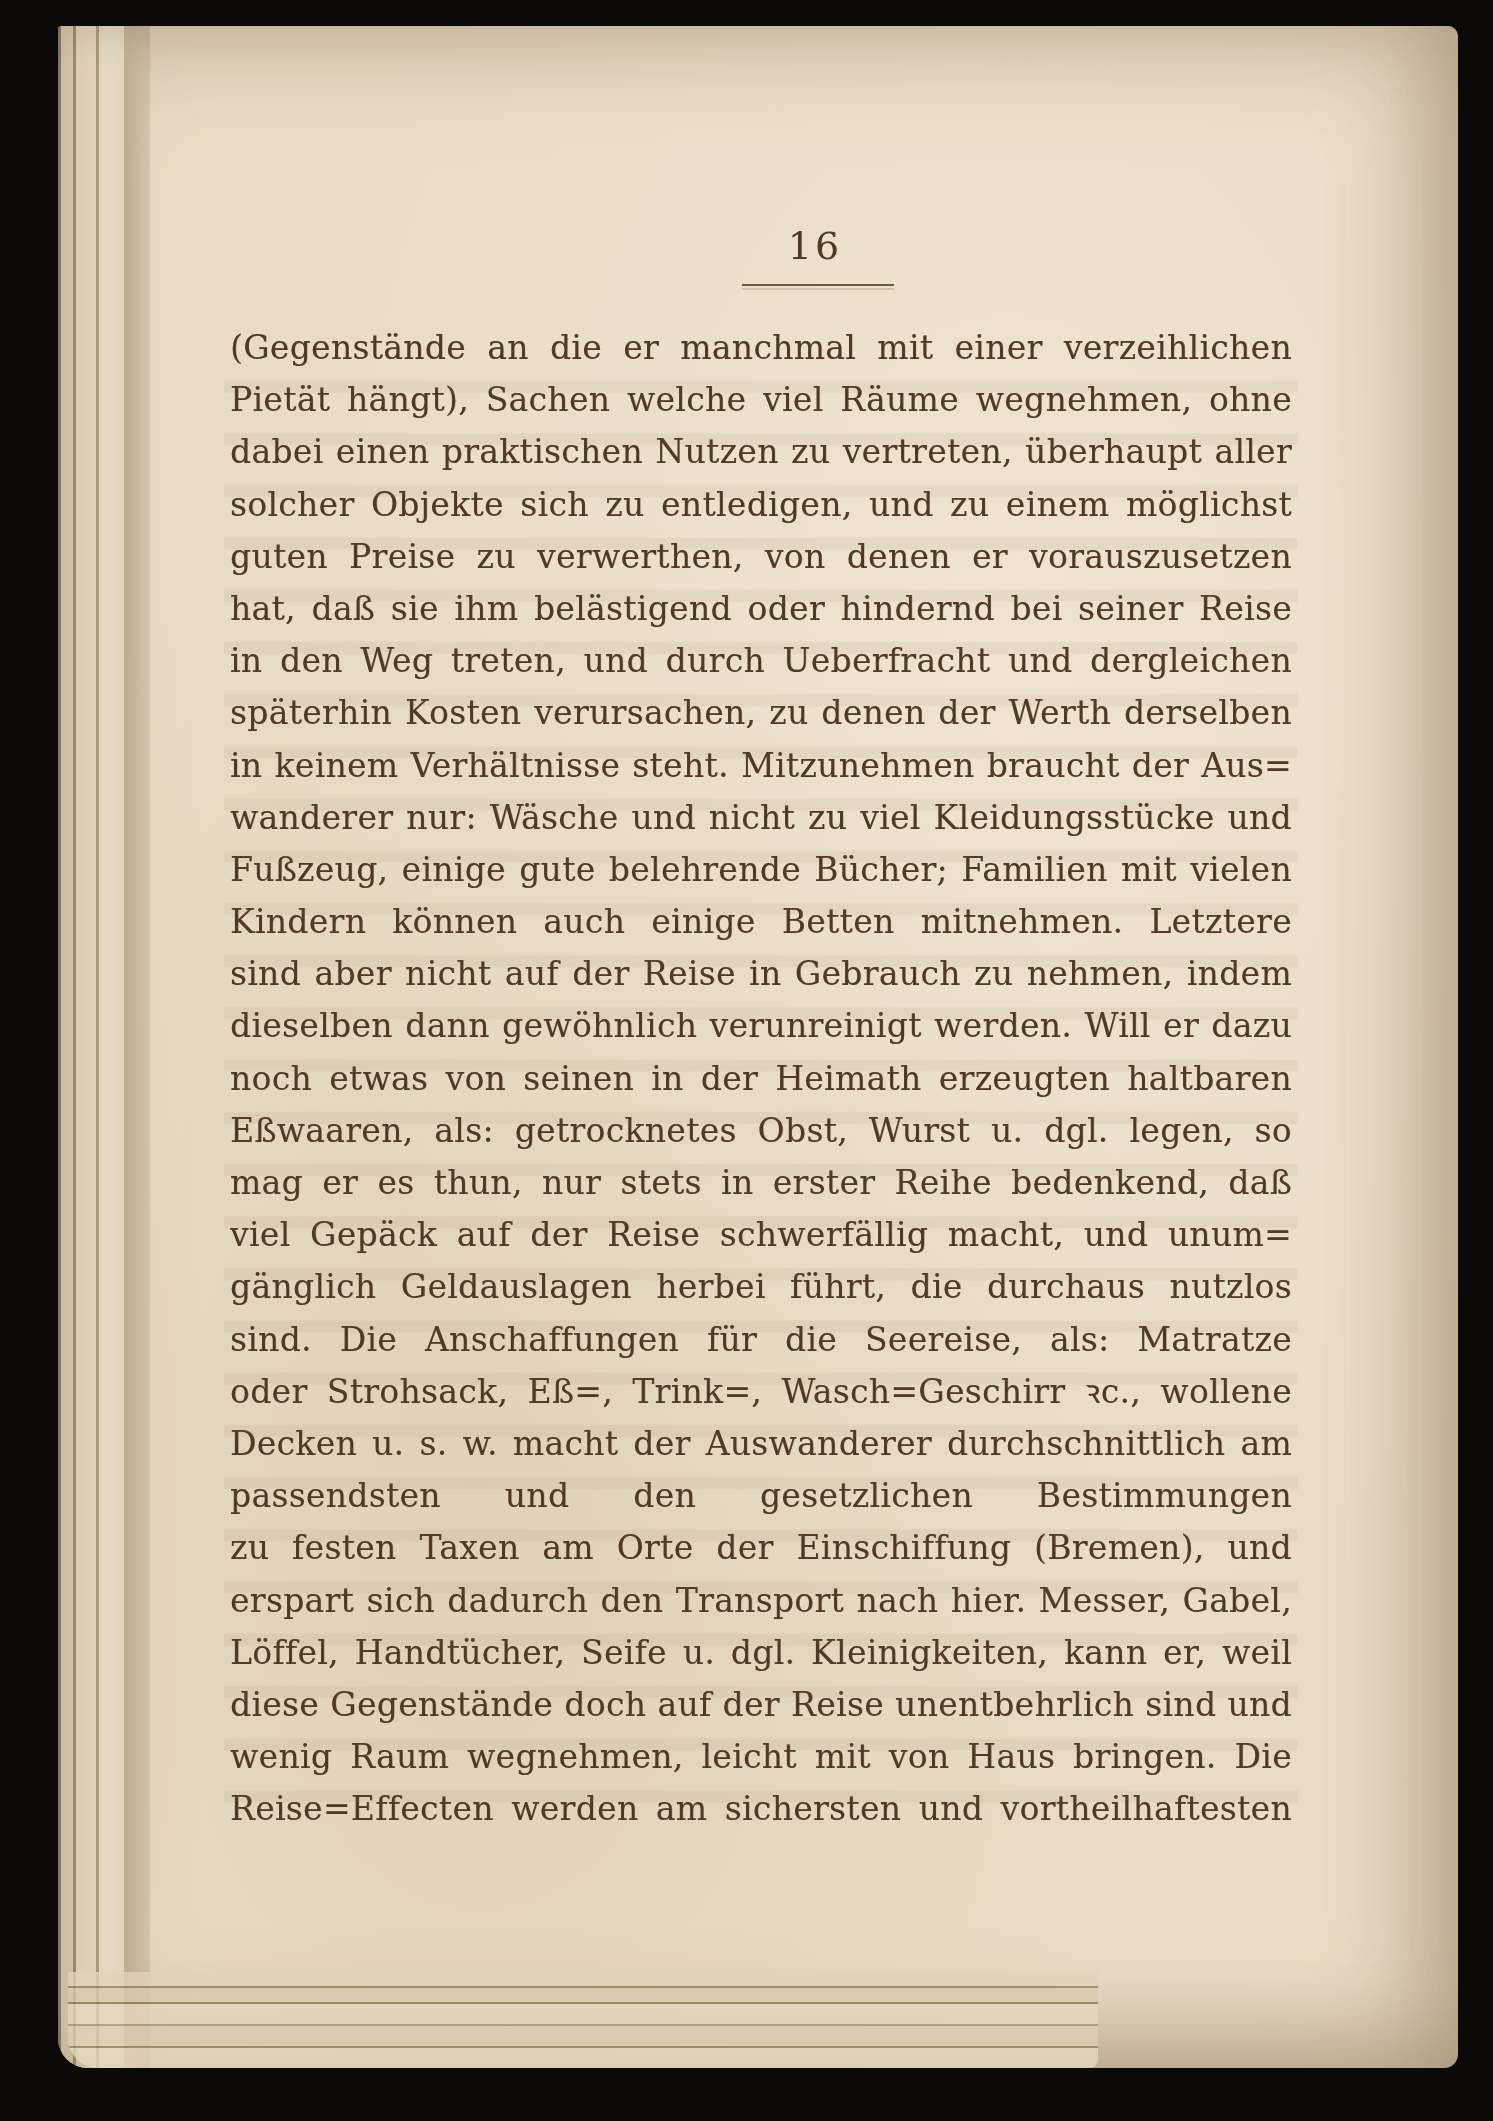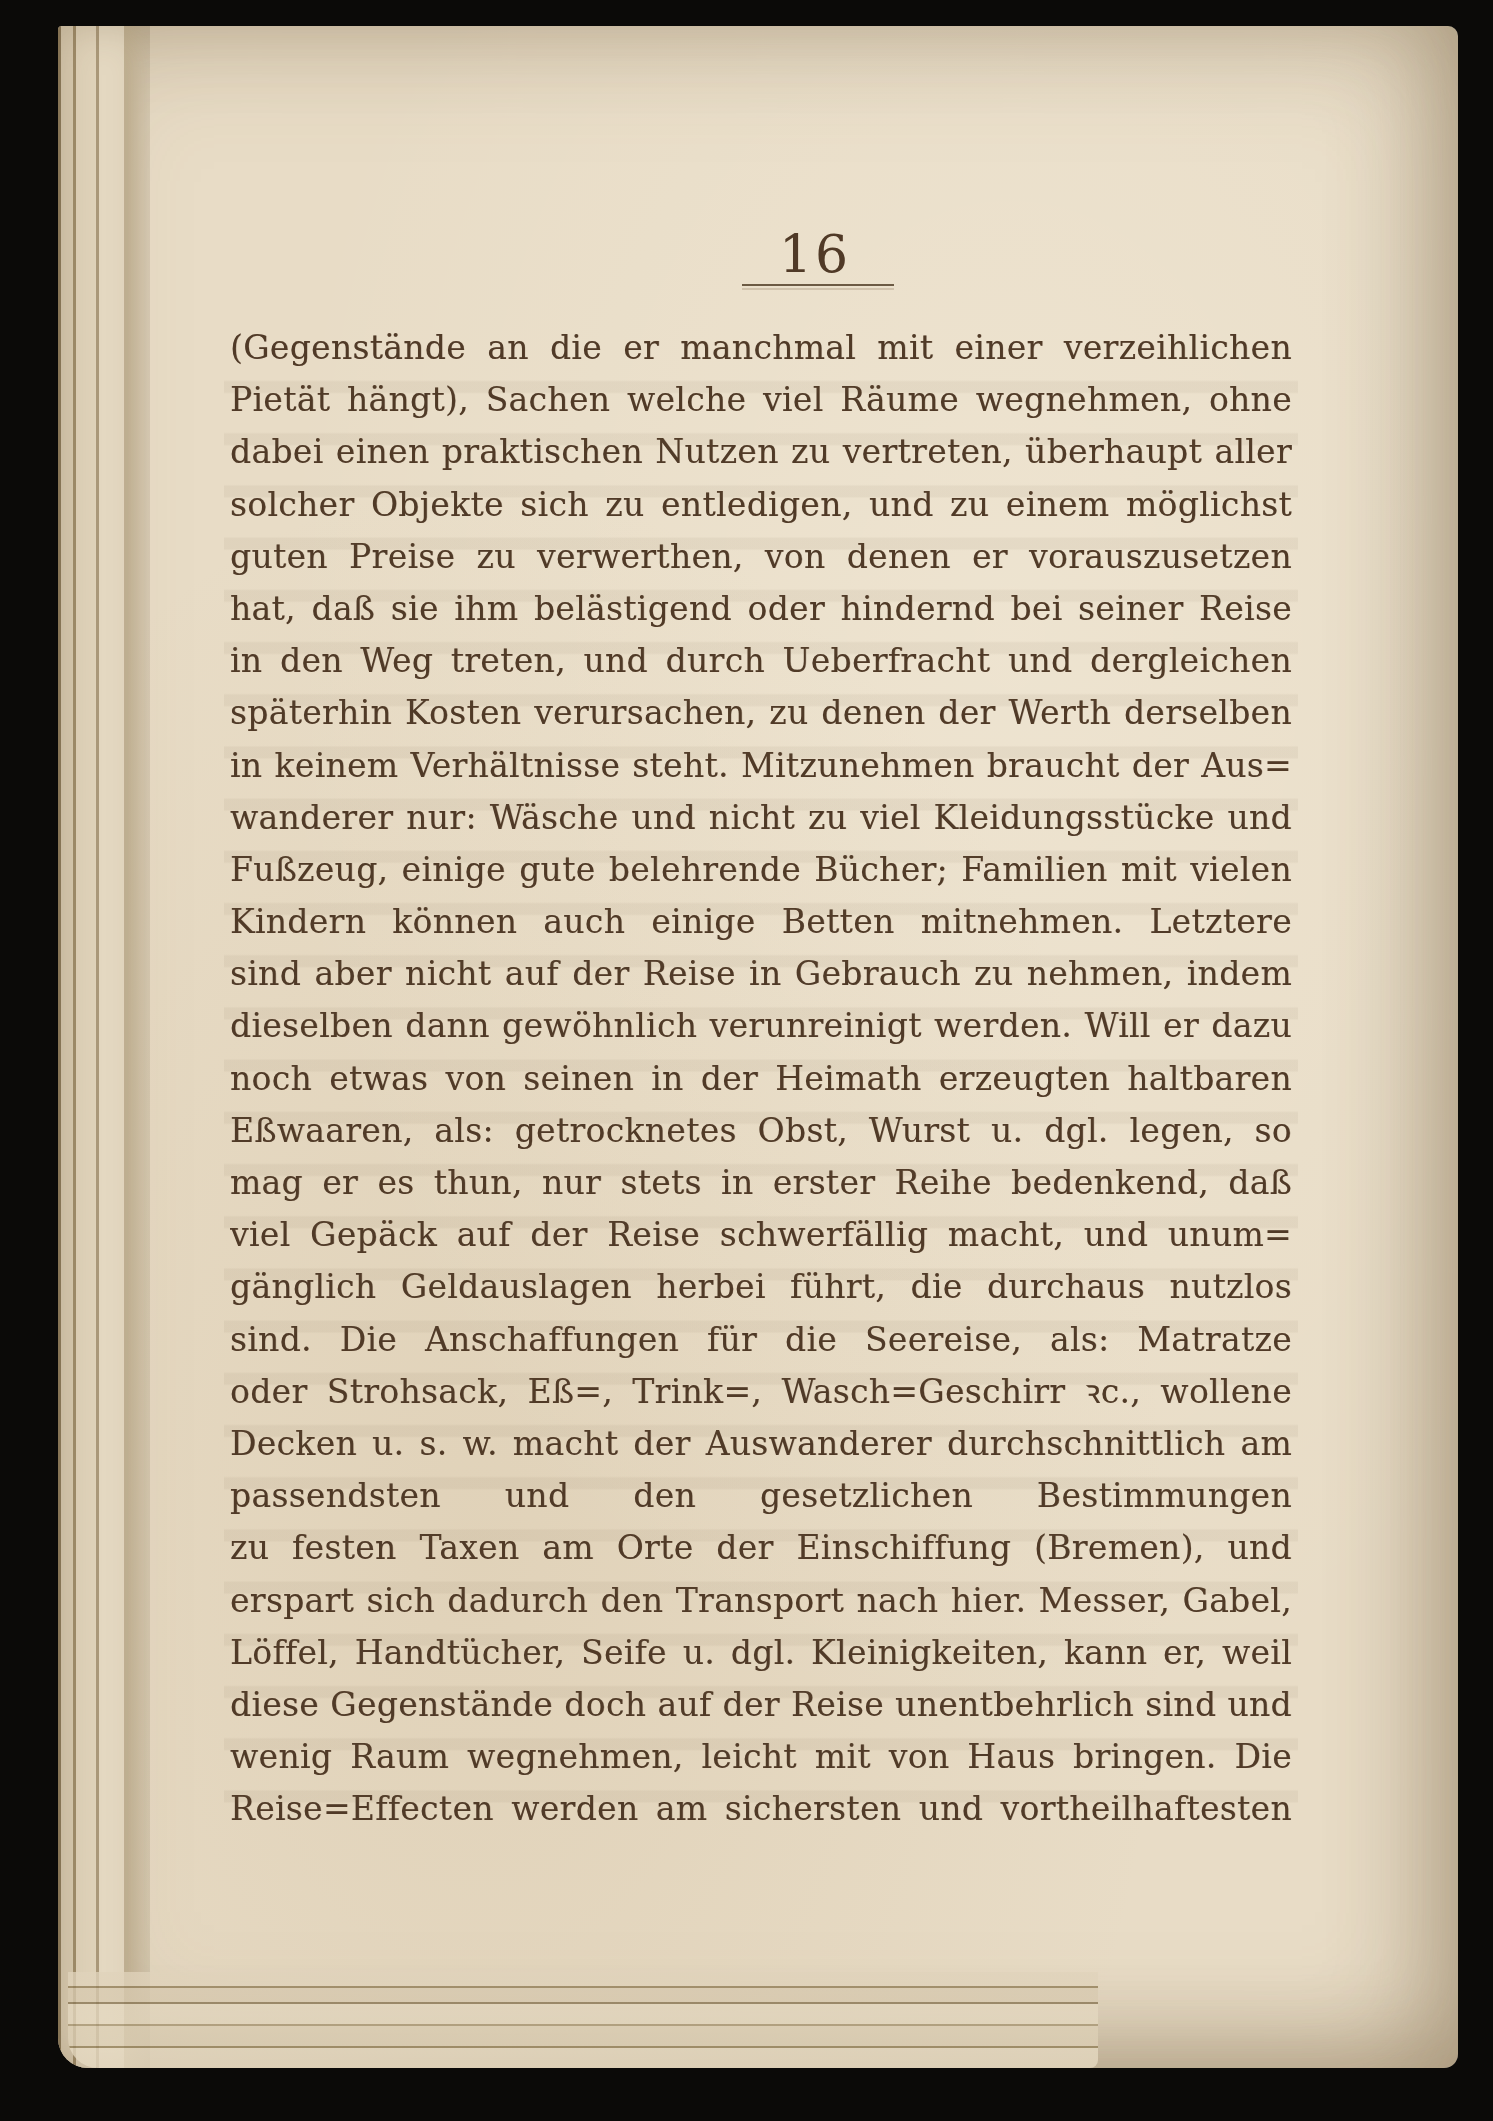--- a/index.html
+++ b/index.html
@@ -54,21 +54,21 @@
       rgba(221,208,182,0.9) 54px 74px, #97855f 74px 76px,
       rgba(230,218,194,0.9) 76px 96px);
     opacity: 0.85;
   }
   .page-number {
     position: absolute;
     left: 172px; top: 198px;
     width: 1062px;
     text-align: center;
     transform: translateX(54px);
-    font-size: 52px;
+    font-size: 38px;
     letter-spacing: 3px;
     color: var(--ink);
   }
   .page-number-rule {
     position: absolute;
     left: 684px; top: 258px;
     width: 152px; height: 2px;
     background: rgba(86,66,44,0.85);
     box-shadow: 0 4px 0 rgba(130,108,80,0.25);
   }

